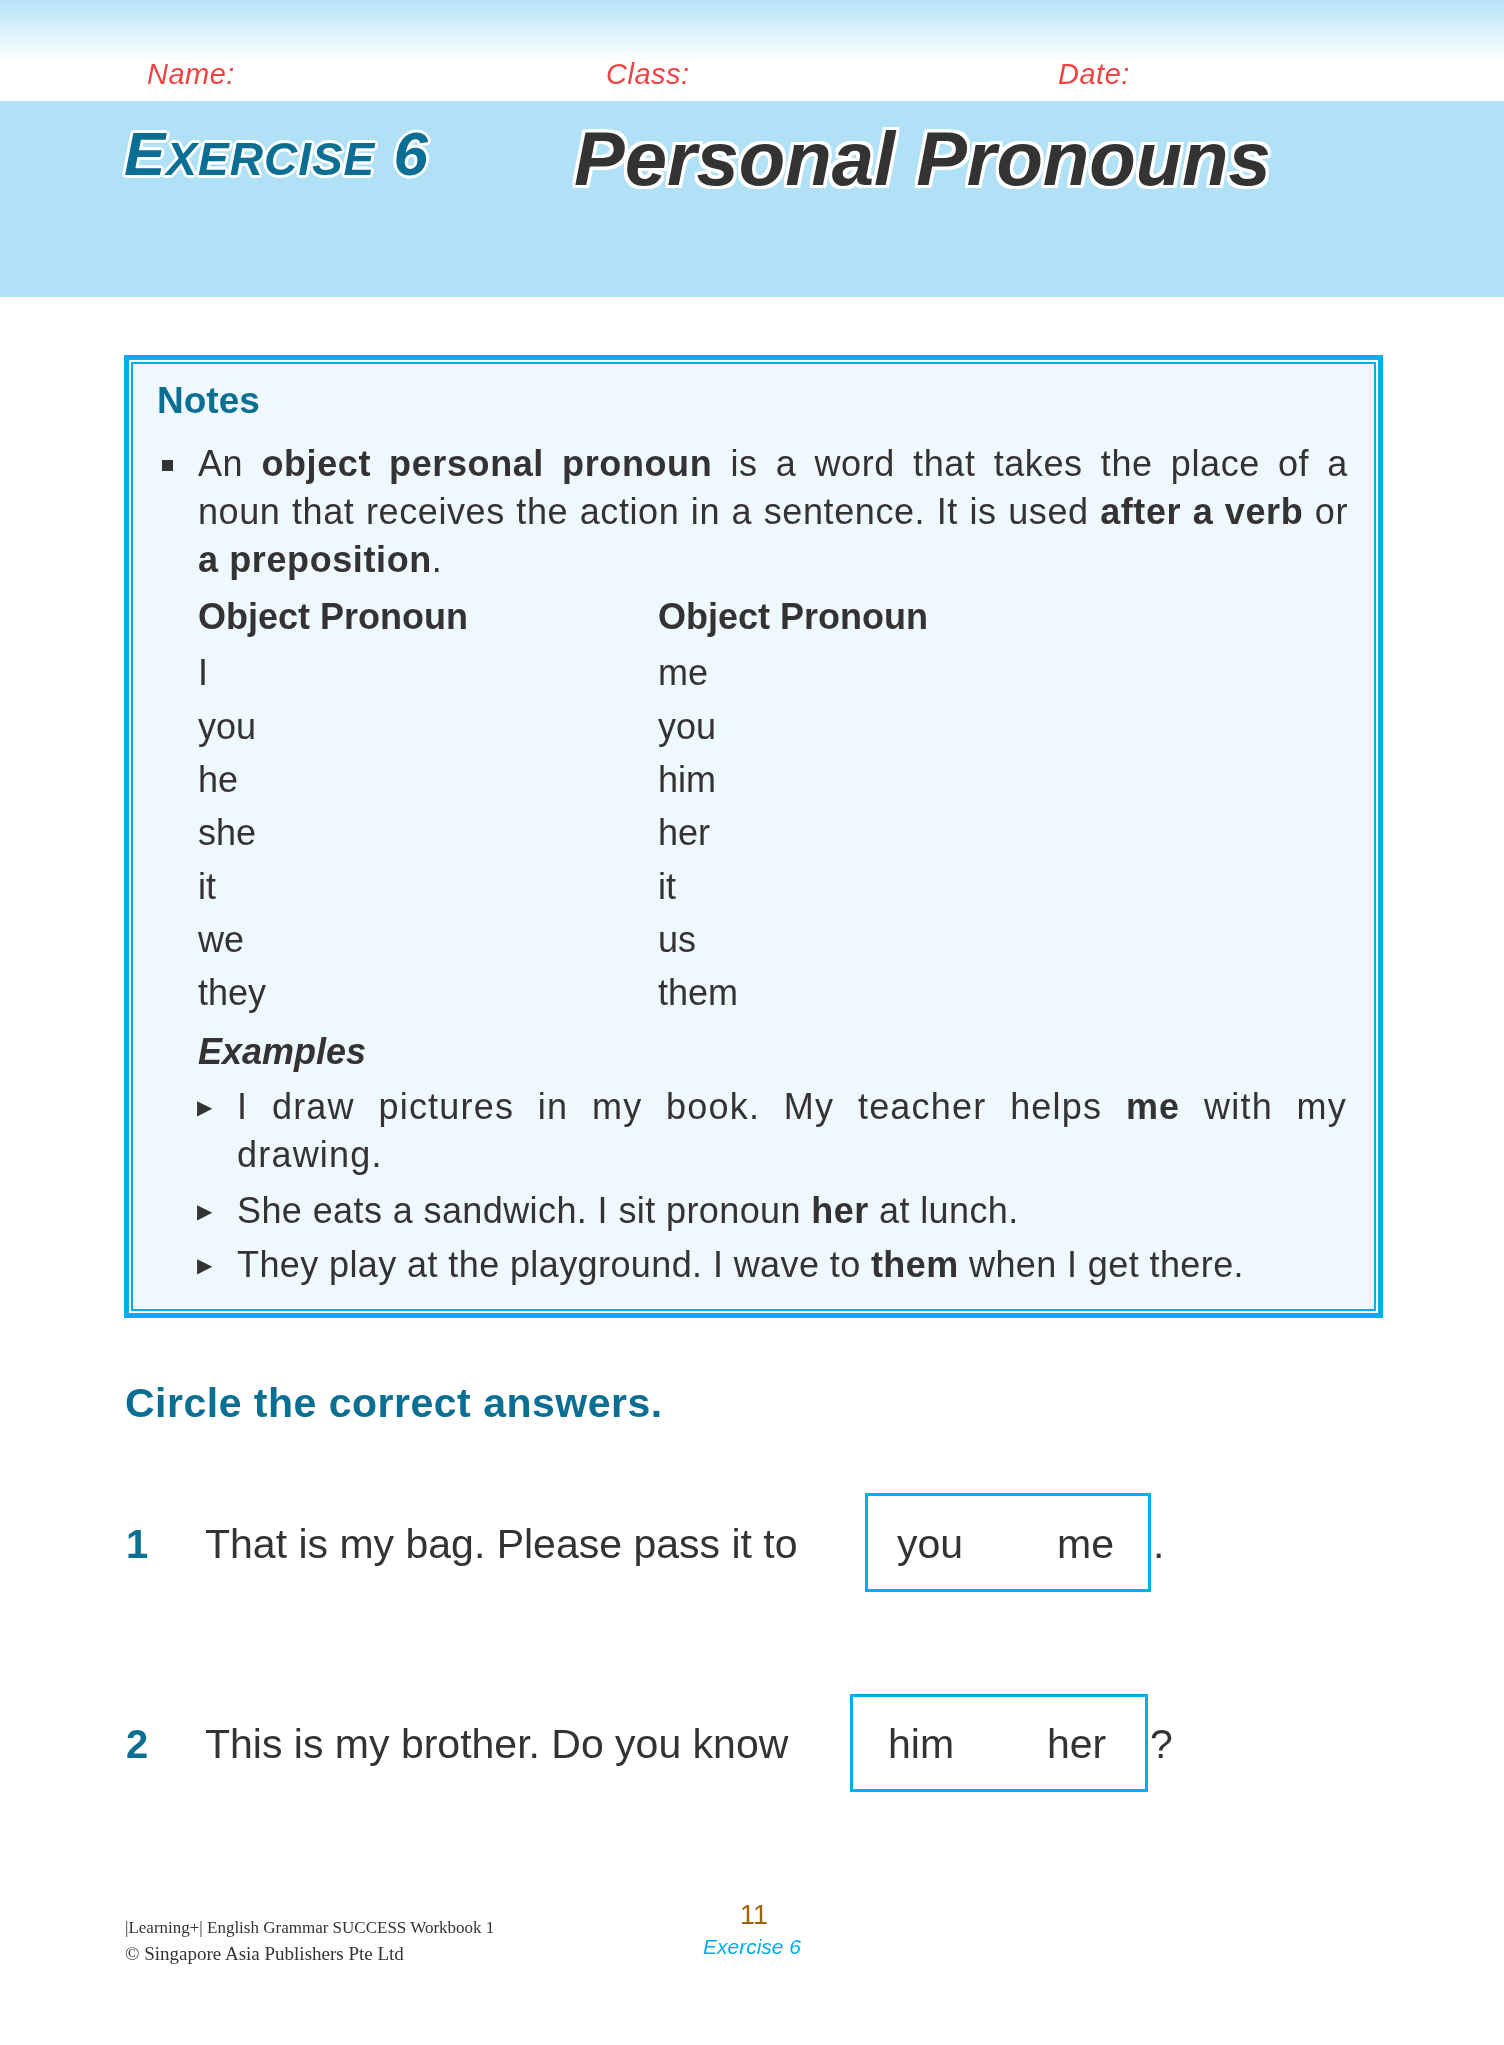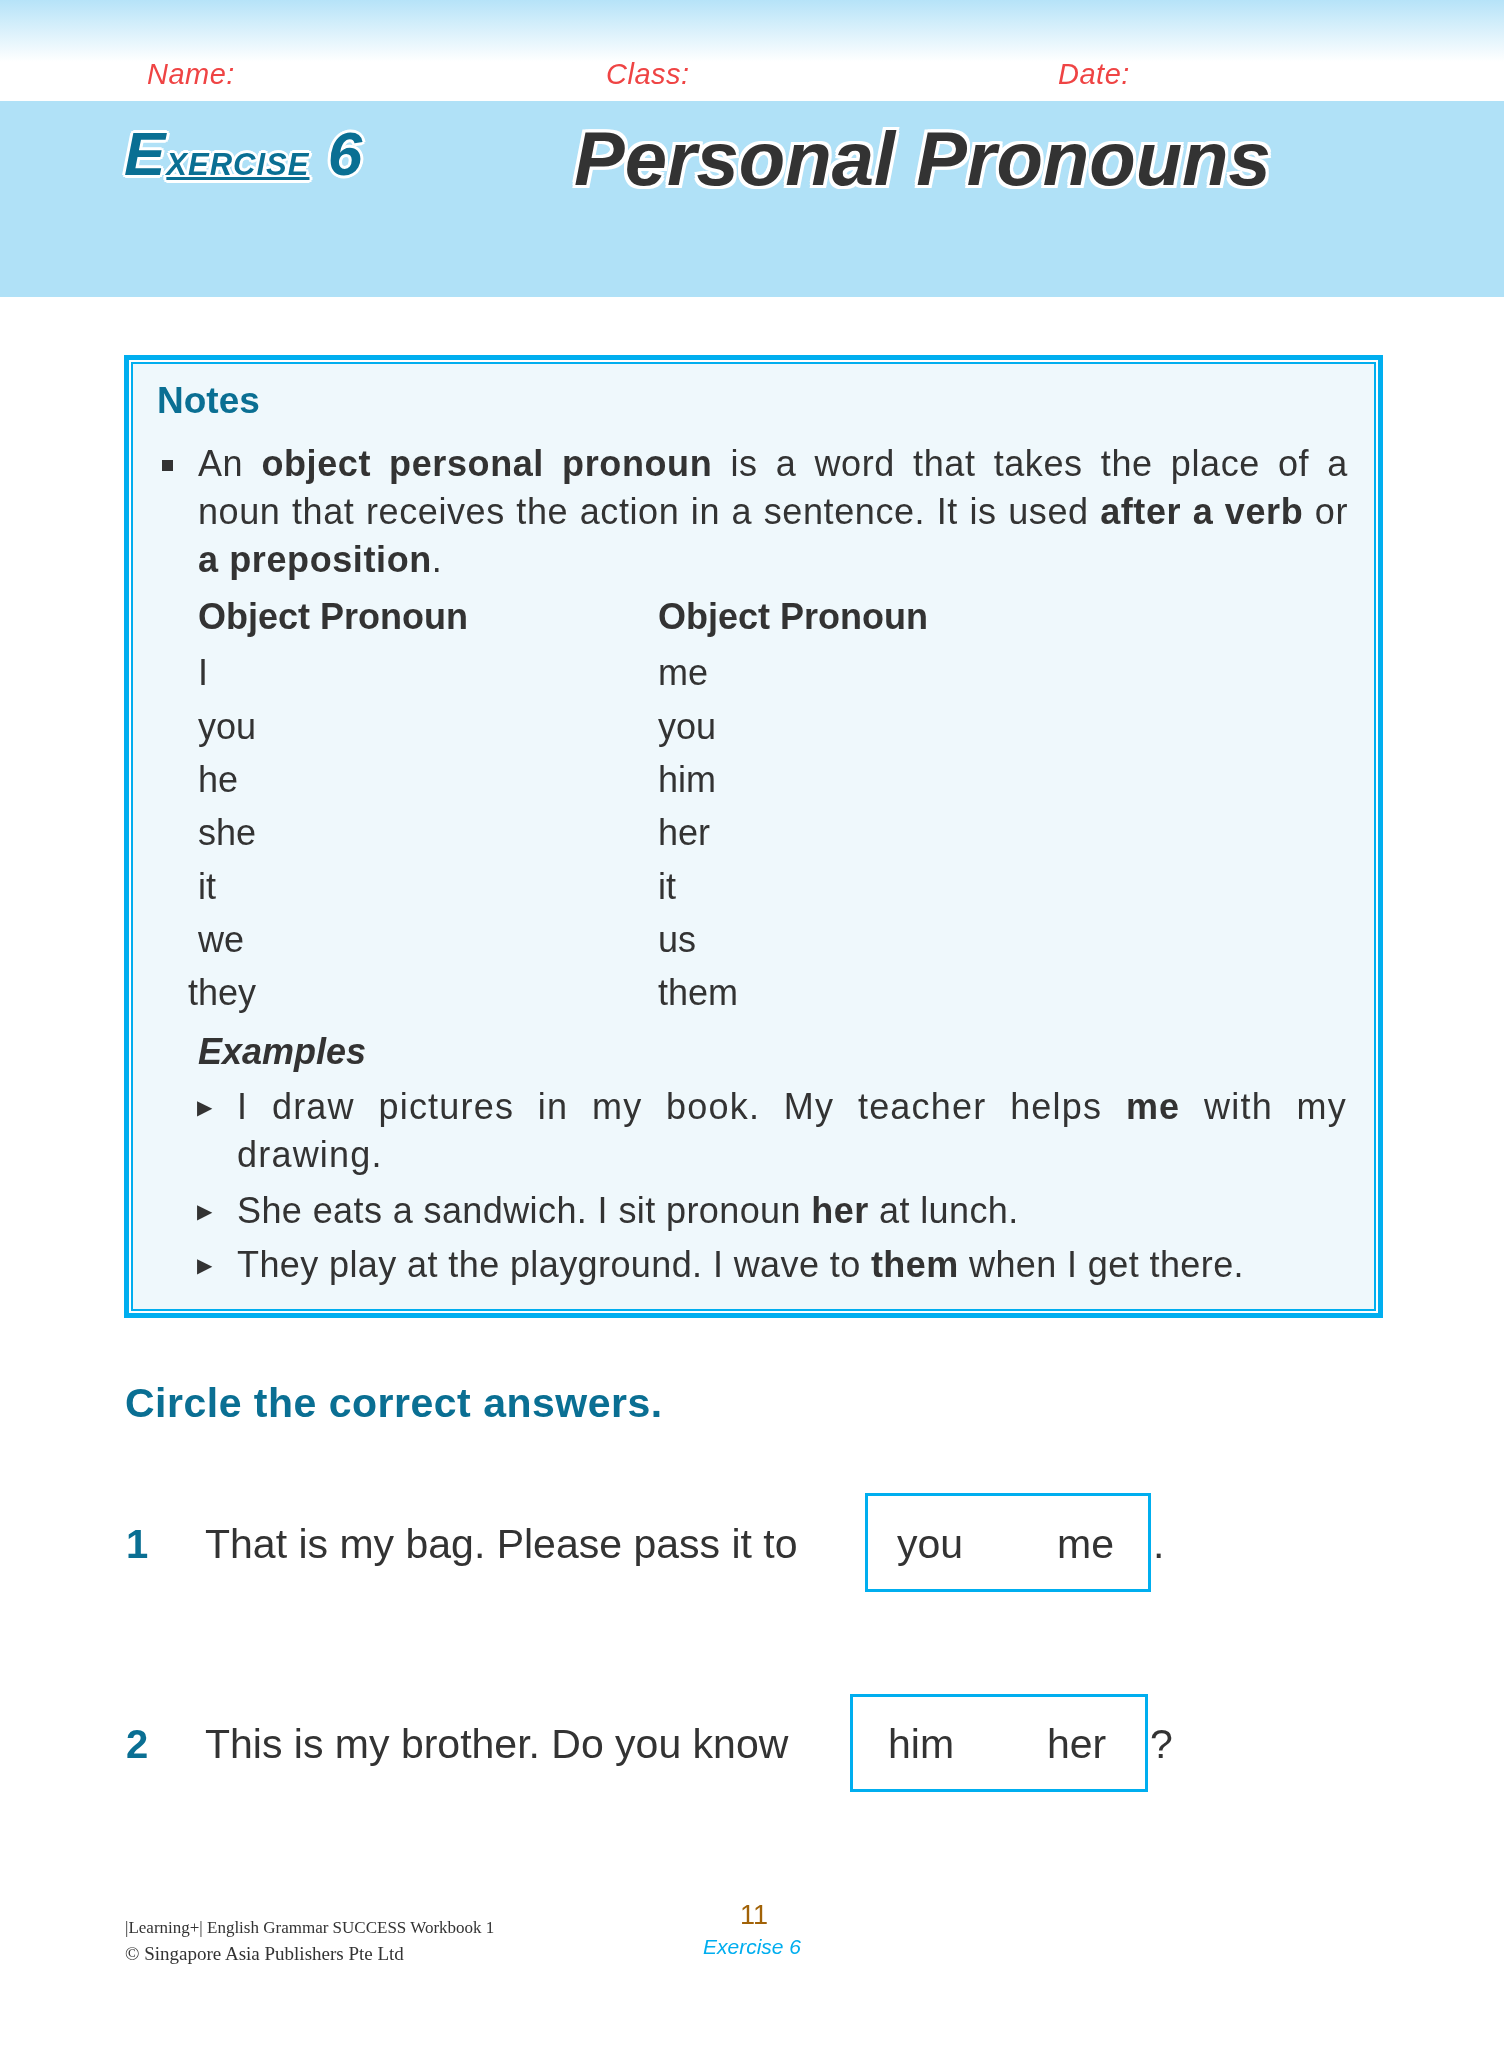--- a/index.html
+++ b/index.html
@@ -5,21 +5,21 @@
   html,body{margin:0;padding:0;}
   body{width:1504px;height:2045px;position:relative;background:#ffffff;overflow:hidden;
        font-family:"Liberation Sans",sans-serif;color:#333333;}
   .topgrad{position:absolute;left:0;top:0;width:1504px;height:62px;
        background:linear-gradient(#b6e3f8,#ffffff);}
   .meta{position:absolute;top:58px;font-style:italic;font-size:29px;color:#ef4444;letter-spacing:0.5px;}
   .band{position:absolute;left:0;top:101px;width:1504px;height:196px;background:#b0e1f7;}
   .exlabel{position:absolute;left:124px;top:118px;font-weight:bold;font-style:italic;color:#0a6f93;
        font-size:62px;letter-spacing:1px;
        text-shadow:3px 0 #fff,-3px 0 #fff,0 3px #fff,0 -3px #fff,2px 2px #fff,-2px -2px #fff,2px -2px #fff,-2px 2px #fff;}
-  .exlabel .sc{font-size:31px;text-decoration:underline;}
+  .exlabel .sc{font-size:46px;}
   .title{position:absolute;left:574px;top:116px;font-weight:bold;font-style:italic;color:#333333;
        font-size:76px;line-height:86px;
        text-shadow:3px 0 #fff,-3px 0 #fff,0 3px #fff,0 -3px #fff,3px 3px #fff,-3px -3px #fff,3px -3px #fff,-3px 3px #fff;}
   .notes{position:absolute;left:124px;top:355px;width:1249px;height:953px;
        border:5px solid #00aeef;background:#ffffff;}
   .notes-inner{position:absolute;left:2px;top:2px;right:2px;bottom:2px;border:2px solid #00aeef;background:#eff8fc;}
   .notes-title{position:absolute;left:157px;top:380px;font-size:37px;font-weight:bold;color:#0a6f93;}
   .para{position:absolute;left:198px;top:440px;width:1150px;font-size:36px;line-height:48px;text-align:justify;
        letter-spacing:0.6px;}
   .bullet-sq{position:absolute;left:162px;top:460px;width:11px;height:11px;background:#333;}
@@ -68,21 +68,21 @@
 <div class="row" style="left:198px;top:706px">you</div>
 <div class="row" style="left:658px;top:706px">you</div>
 <div class="row" style="left:198px;top:759px">he</div>
 <div class="row" style="left:658px;top:759px">him</div>
 <div class="row" style="left:198px;top:812px">she</div>
 <div class="row" style="left:658px;top:812px">her</div>
 <div class="row" style="left:198px;top:866px">it</div>
 <div class="row" style="left:658px;top:866px">it</div>
 <div class="row" style="left:198px;top:919px">we</div>
 <div class="row" style="left:658px;top:919px">us</div>
-<div class="row" style="left:188px;top:972px">they</div>
+<div class="row" style="left:198px;top:972px">they</div>
 <div class="row" style="left:658px;top:972px">them</div>
 
 <div class="examples-title">Examples</div>
 
 <div class="ex" style="top:1083px;width:1110px;text-align:justify;letter-spacing:1.2px"><span class="arrow">▶</span><span>I draw pictures in my book. My teacher helps </span><b>me</b><span> with my drawing.</span></div>
 <div class="ex" style="top:1187px"><span class="arrow">▶</span><span>She eats a sandwich. I sit pronoun </span><b>her</b><span> at lunch.</span></div>
 <div class="ex" style="top:1241px"><span class="arrow">▶</span><span>They play at the playground. I wave to </span><b>them</b><span> when I get there.</span></div>
 
 <div class="instr">Circle the correct answers.</div>
 

